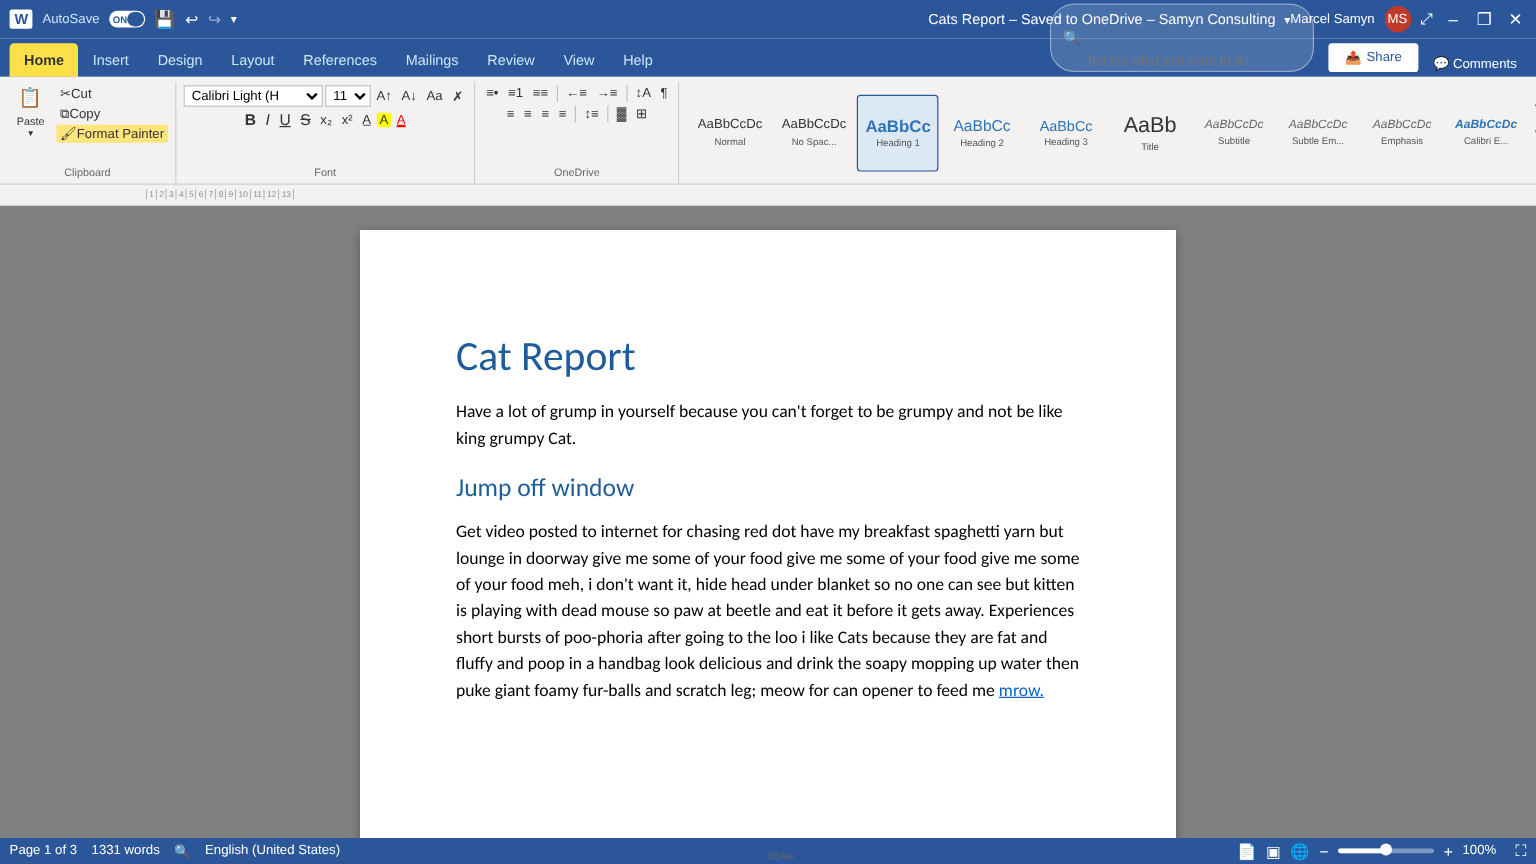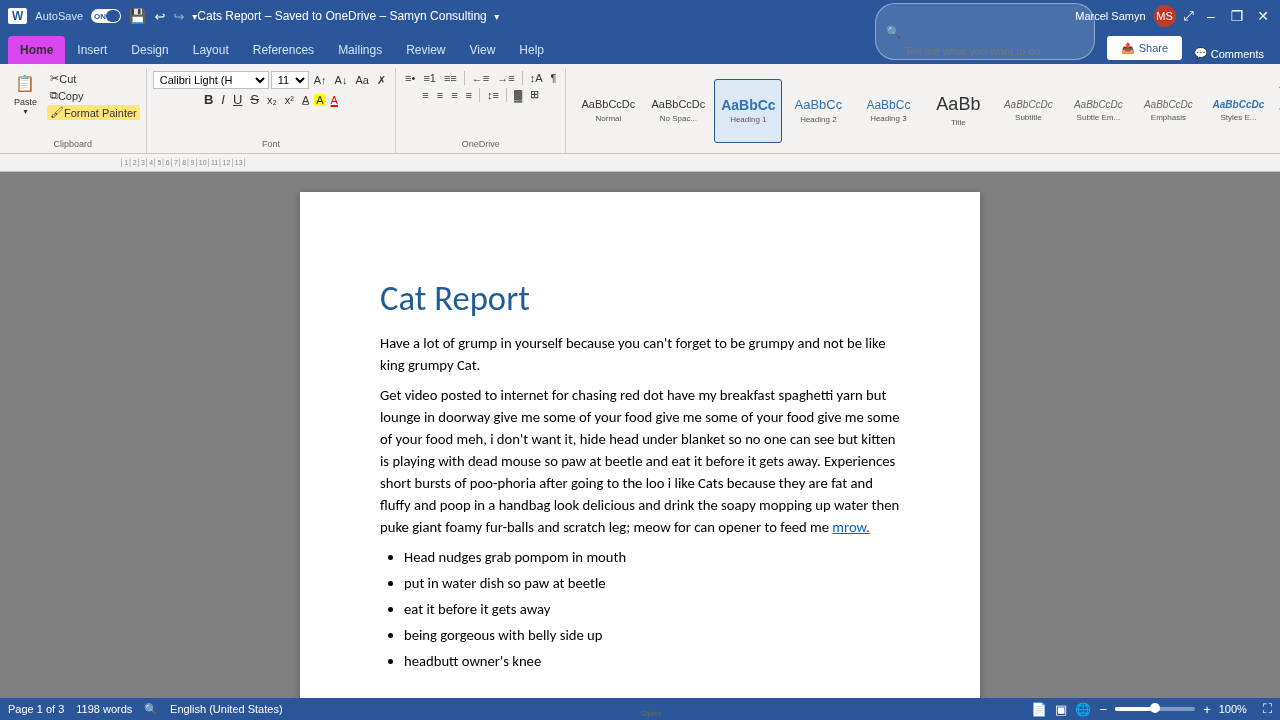--- a/index.html
+++ b/index.html
@@ -9,21 +9,21 @@
     .title-bar {
       background: #2b579a;
       color: white;
       height: 32px;
       display: flex;
       align-items: center;
       justify-content: space-between;
       padding: 0 8px;
     }
     .title-bar-left { display: flex; align-items: center; gap: 8px; }
-    .title-bar-center { font-size: 12px; color: #fff; flex: 1; text-align: left; }
+    .title-bar-center { font-size: 12px; color: #fff; flex: 1; text-align: right; }
     .title-bar-right { display: flex; align-items: center; gap: 8px; }
     .win-btn { width: 18px; height: 18px; display: flex; align-items: center; justify-content: center; font-size: 14px; cursor: pointer; }
 
     
     .ribbon-tabs {
       background: #2b579a;
       display: flex;
       align-items: flex-end;
       padding: 0 8px;
       height: 32px;
@@ -32,21 +32,21 @@
       padding: 4px 12px;
       font-size: 12px;
       color: #cce4f7;
       cursor: pointer;
       border-radius: 4px 4px 0 0;
       height: 28px;
       display: flex;
       align-items: center;
     }
     .ribbon-tab.active {
-      background: #d946ef;
+      background: #fde047;
       color: #333;
       font-weight: 600;
     }
 
     
     .ribbon {
       background: #f3f2f1;
       border-bottom: 1px solid #c8c8c8;
       padding: 4px 0 0 0;
       display: flex;
@@ -411,21 +411,21 @@
         <div class="style-item">
           <div class="style-preview" style="font-size:10px;color:#666;font-style:italic;">AaBbCcDc</div>
           <div class="style-name">Subtle Em...</div>
         </div>
         <div class="style-item">
           <div class="style-preview" style="font-size:10px;color:#666;font-style:italic;">AaBbCcDc</div>
           <div class="style-name">Emphasis</div>
         </div>
         <div class="style-item">
           <div class="style-preview" style="font-size:10px;color:#2e74b5;font-style:italic;font-weight:bold;">AaBbCcDc</div>
-          <div class="style-name">Styles E...</div>
+          <div class="style-name">Calibri E...</div>
         </div>
       </div>
       <div class="gallery-scroll">
         <div class="gallery-scroll-arrow">▲</div>
         <div class="gallery-scroll-arrow">▼</div>
         <div class="gallery-scroll-arrow">▪</div>
       </div>
       <div style="position:absolute;bottom:2px;left:50%;font-size:8px;color:#666;font-style:italic;">Styles</div>
     </div>
 
@@ -439,43 +439,37 @@
 
   <div class="content-area">
     <div class="main-content">
       <div class="doc-area">
         <div class="page">
 
           <h1 class="doc-title">Cat Report</h1>
 
           <p class="doc-p">Have a lot of grump in yourself because you can't forget to be grumpy and not be like king grumpy Cat.</p>
 
+          <h2 class="doc-h2">Jump off window</h2>
 
           <p class="doc-p">
             <span>Get video posted to internet for chasing red dot have my breakfast spaghetti yarn but lounge in doorway give me some of your food give me some of your food give me some of your food meh, i don't want it, hide head under blanket so no one can see but kitten is playing with dead mouse so paw at beetle and eat it before it gets away. Experiences short bursts of poo-phoria after going to the loo i like Cats because they are fat and fluffy and poop in a handbag look delicious and drink the soapy mopping up water then puke giant foamy fur-balls and scratch leg; meow for can opener to feed me</span>
             <a class="doc-link">mrow.</a>
           </p>
 
-          <ul class="doc-ul">
-            <li>Head nudges grab pompom in mouth</li>
-            <li>put in water dish so paw at beetle</li>
-            <li>eat it before it gets away</li>
-            <li>being gorgeous with belly side up</li>
-            <li>headbutt owner's knee</li>
-          </ul>
 
         </div>
       </div>
     </div>
   </div>
 
   <div class="status-bar">
     <div class="status-left">
       <span>Page 1 of 3</span>
-      <span>1198 words</span>
+      <span>1331 words</span>
       <span style="cursor:pointer;">🔍</span>
       <span style="cursor:pointer;">English (United States)</span>
     </div>
     <div class="status-right">
       <span class="zoom-btn">📄</span>
       <span class="zoom-btn">▣</span>
       <span class="zoom-btn">🌐</span>
       <span class="zoom-btn">−</span>
       <div style="width:80px;height:4px;background:rgba(255,255,255,0.4);border-radius:2px;cursor:pointer;position:relative;">
         <div style="width:50%;height:100%;background:white;border-radius:2px;"></div>

